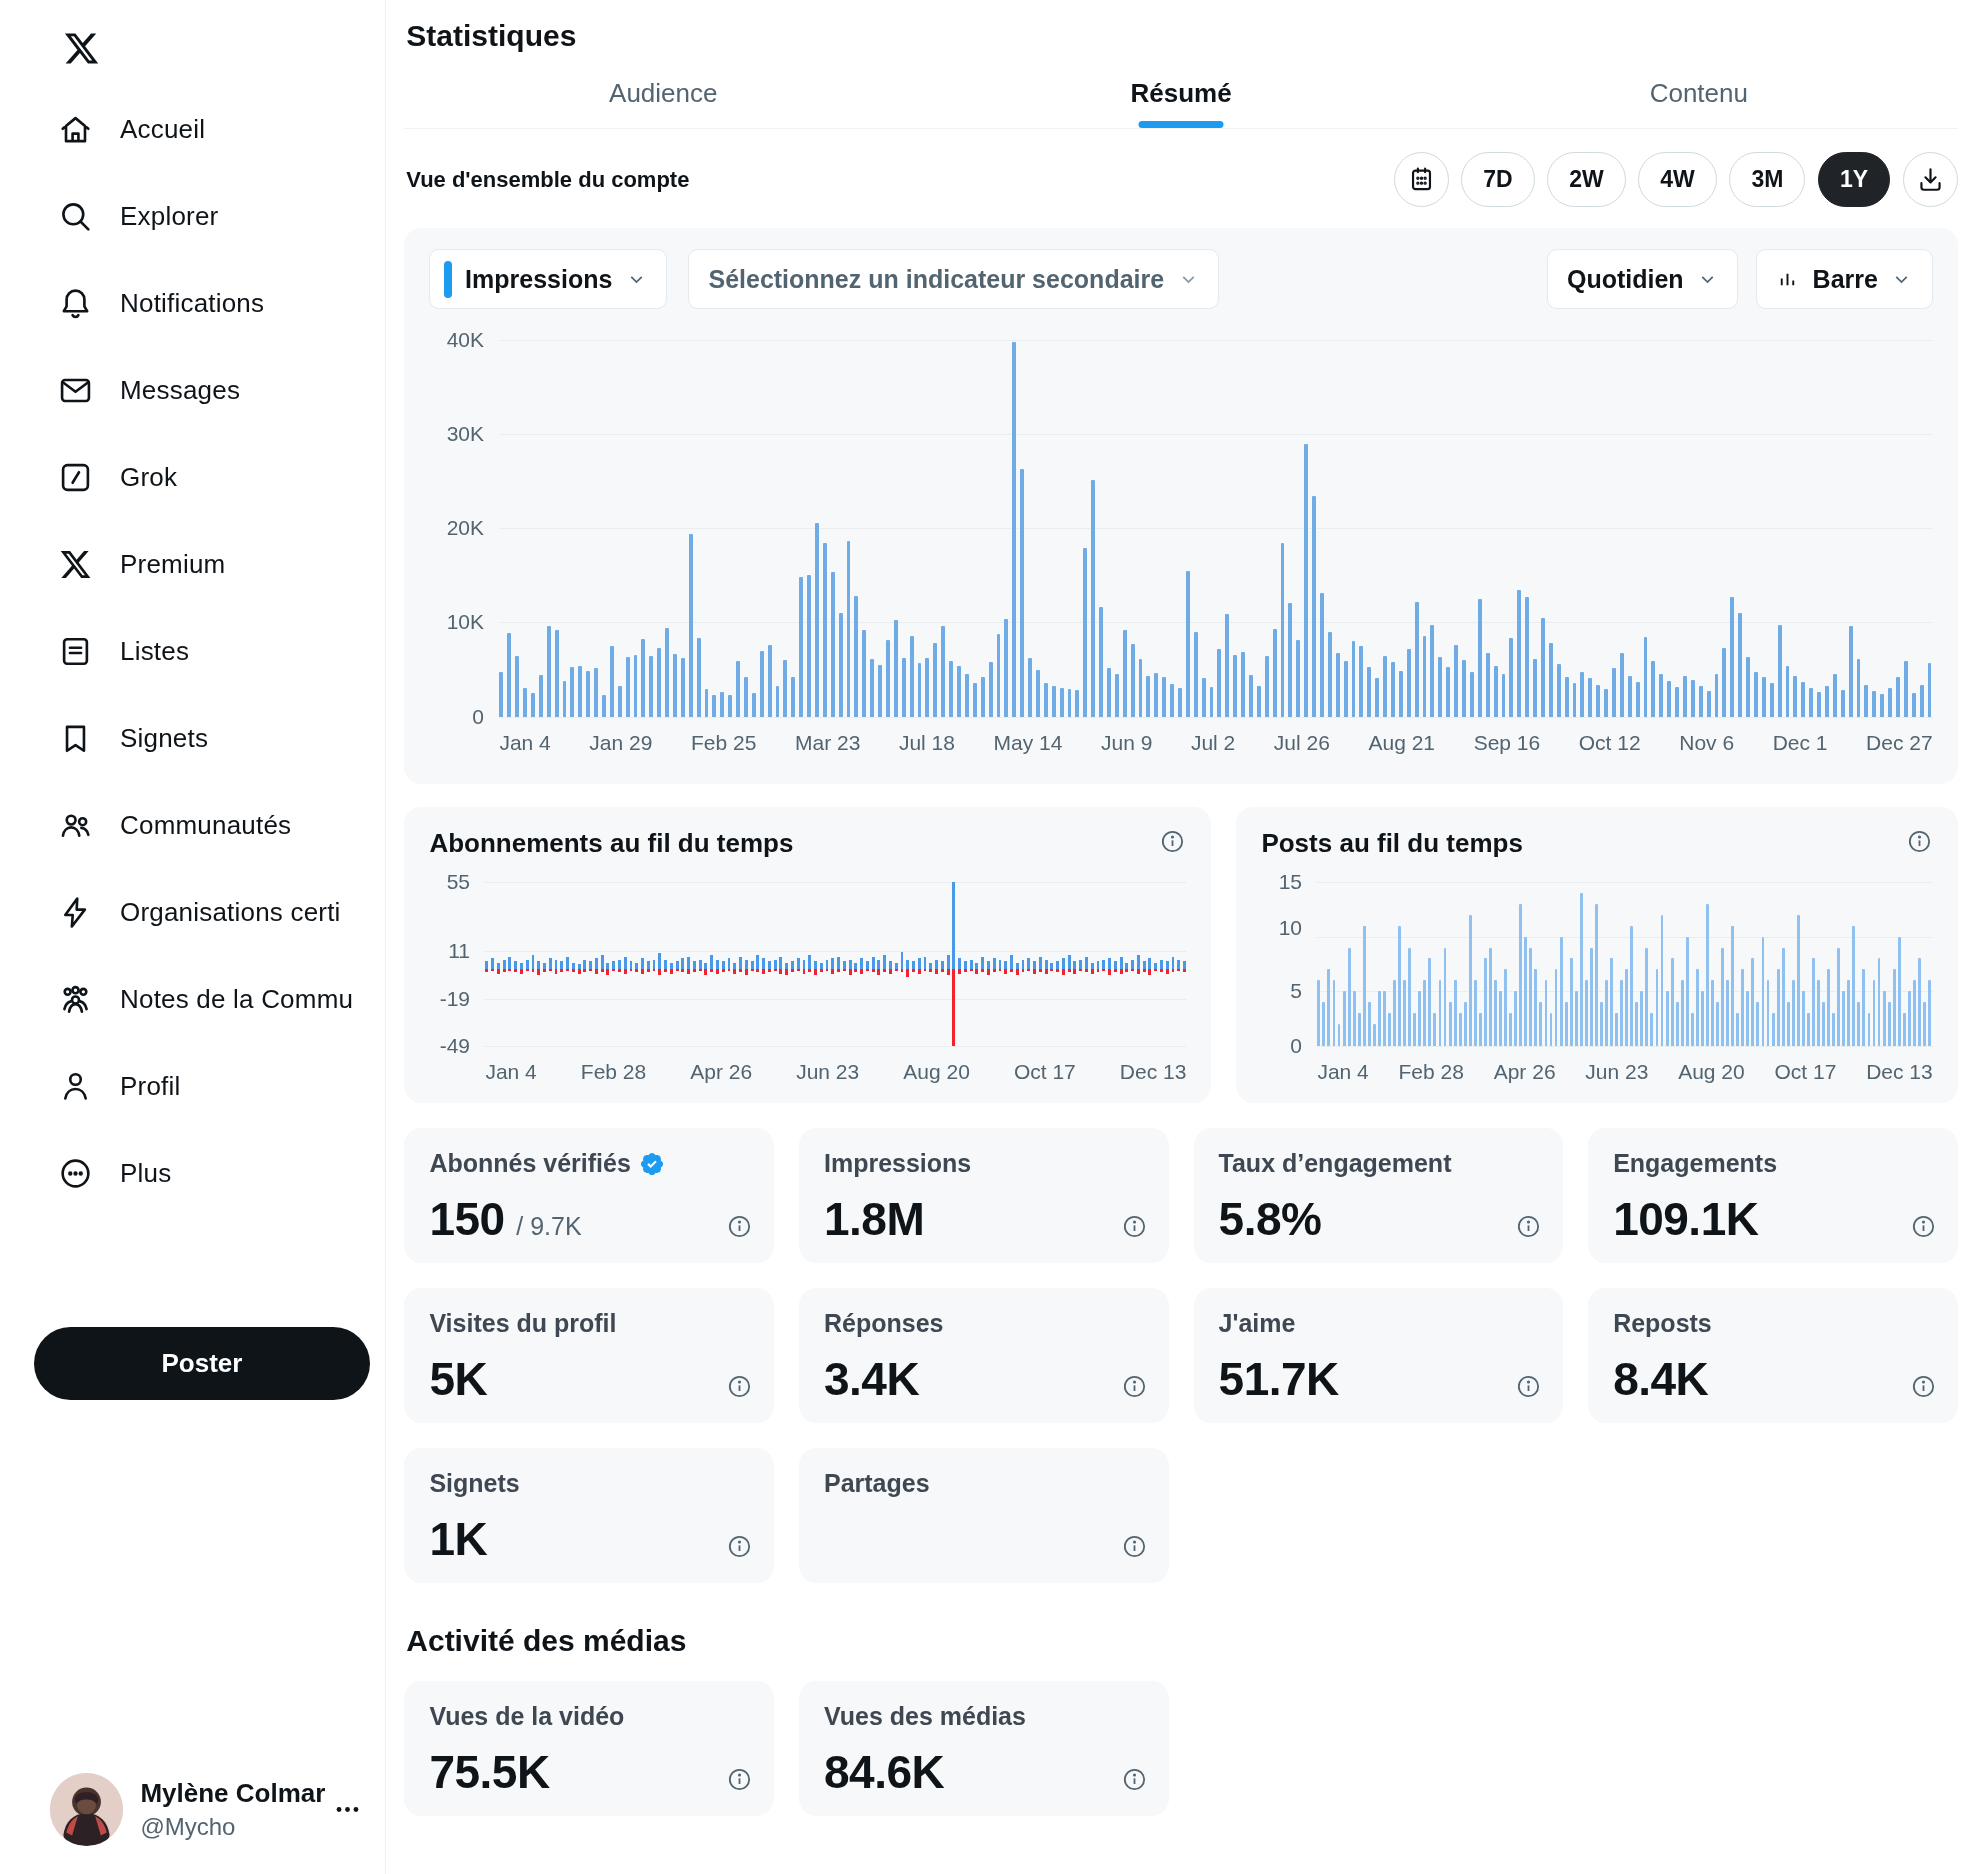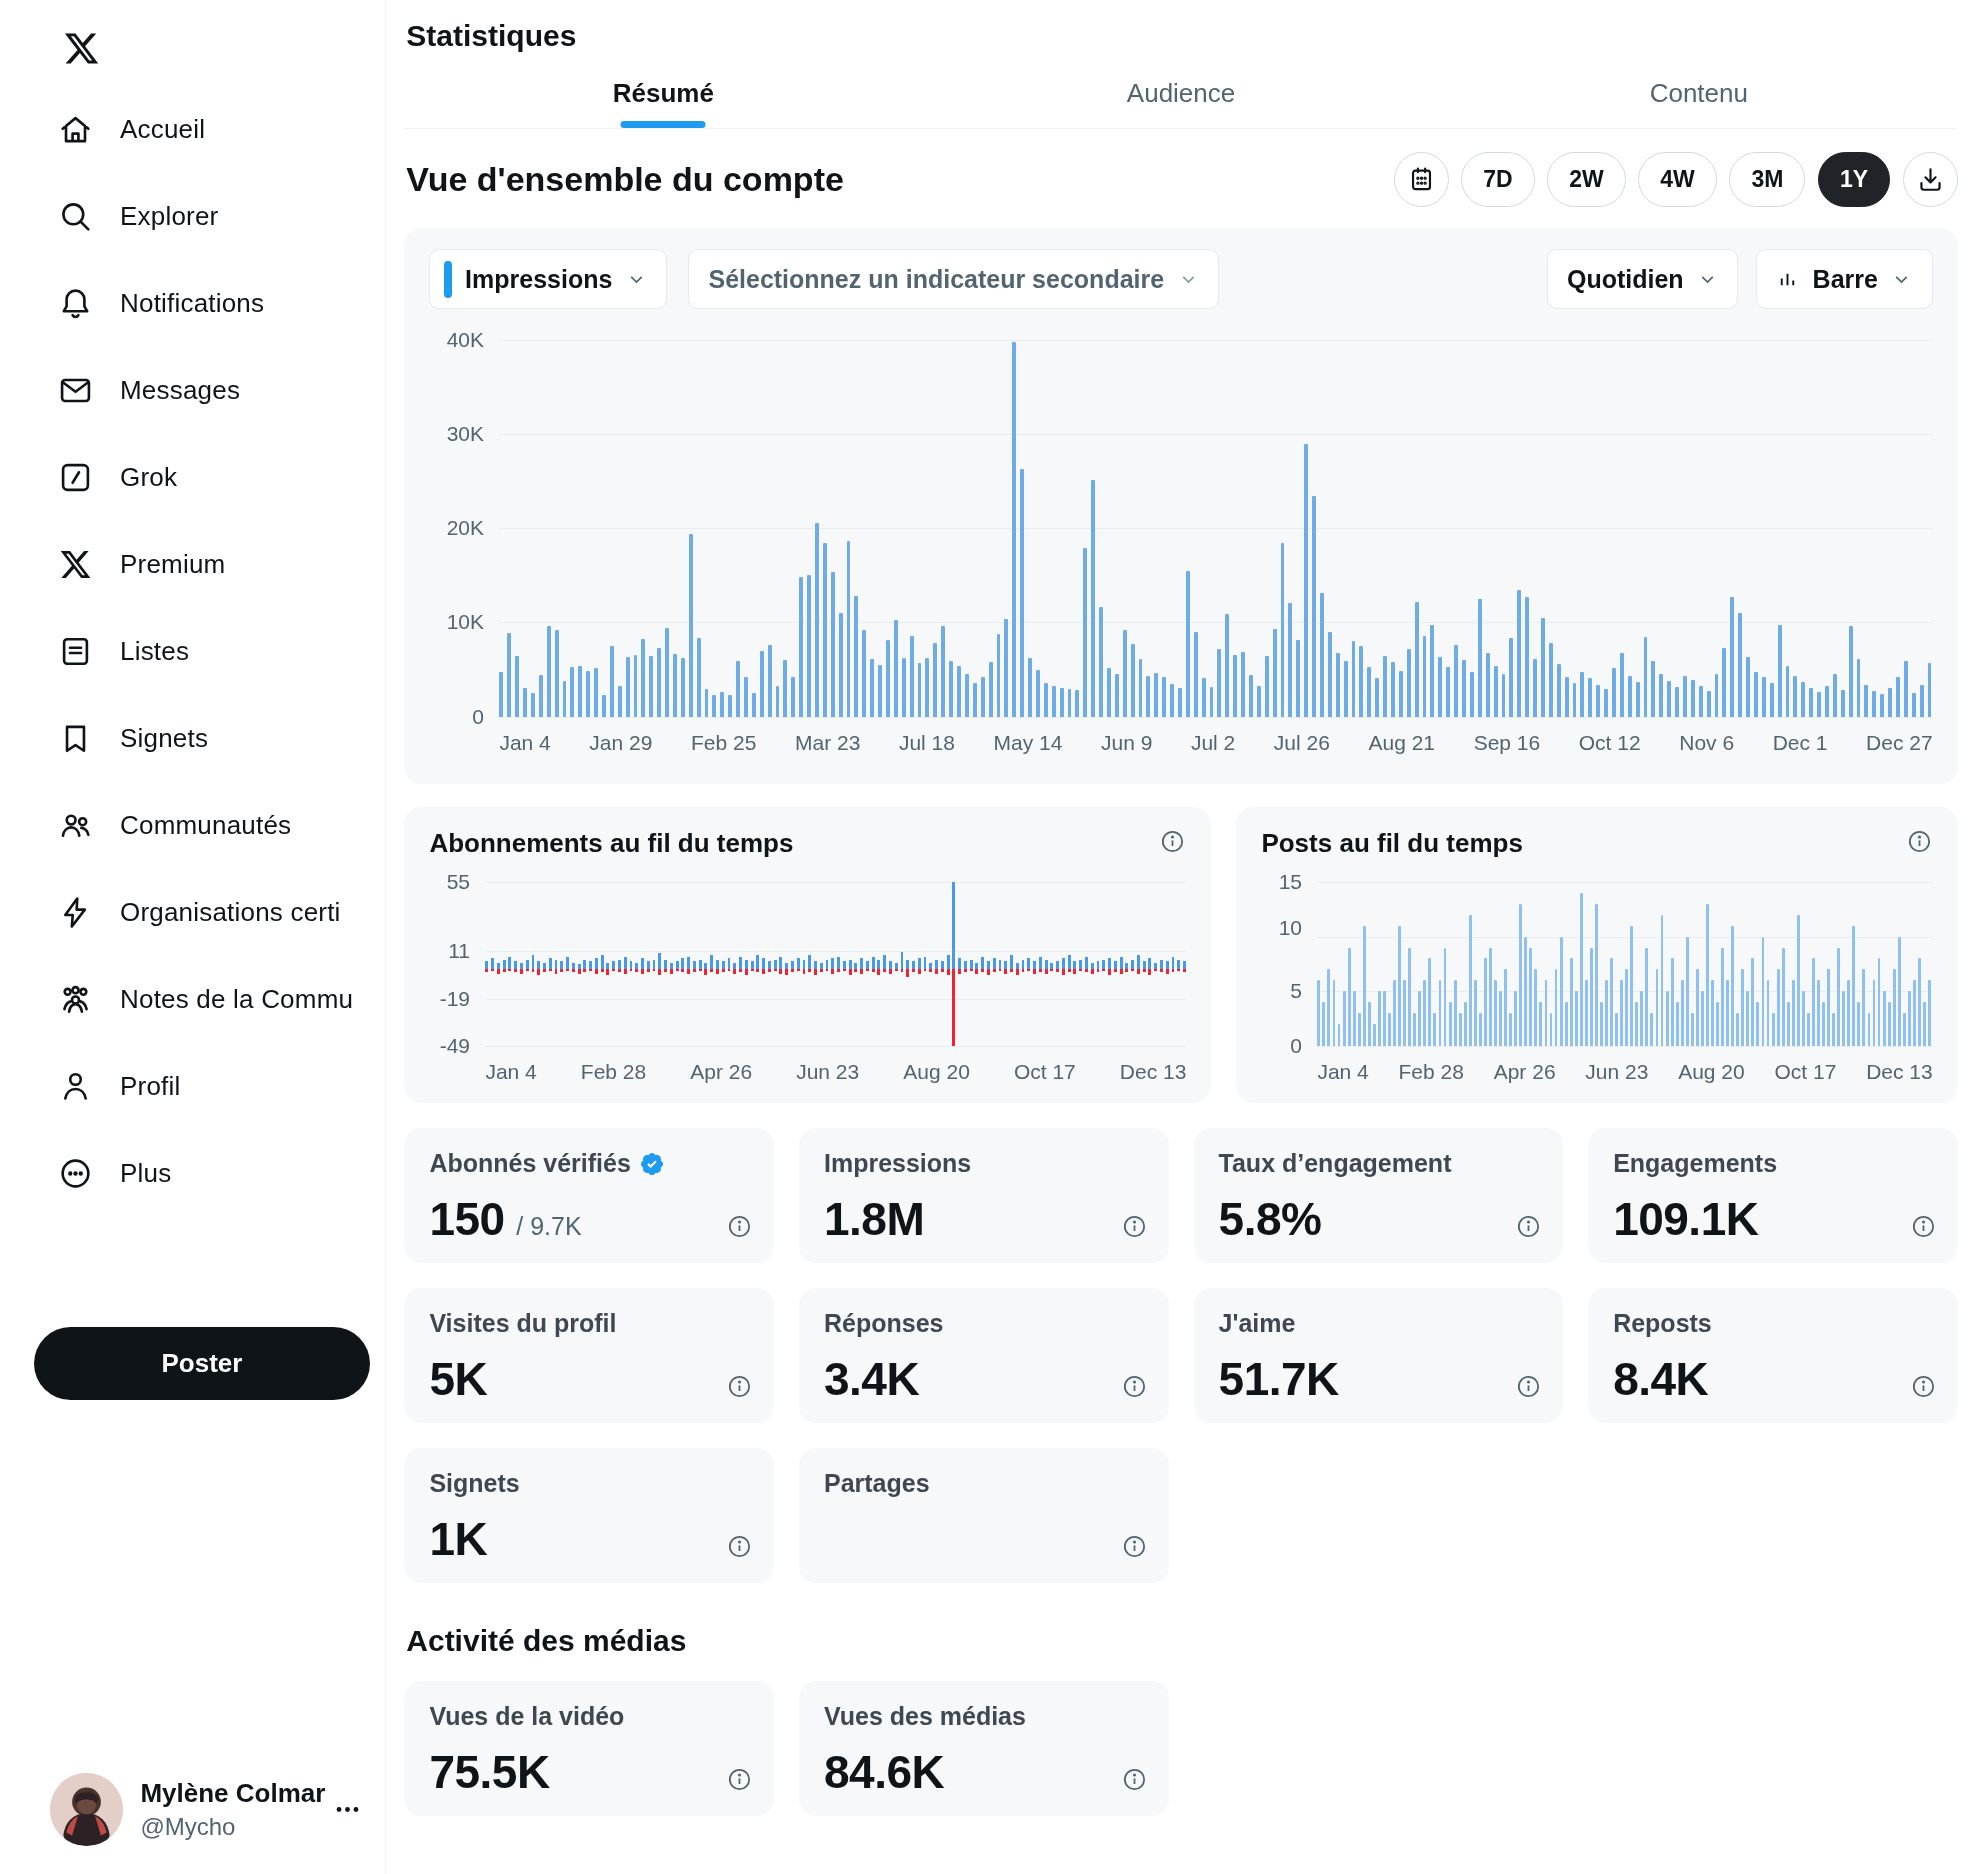--- a/index.html
+++ b/index.html
@@ -30,21 +30,21 @@
   .main { position:absolute; left:387px; top:0; width:1590px; height:1874px; padding:0 19.3px 0 17.4px; }
   .page-title { font-size:30px; font-weight:800; padding:19.3px 0 5.8px 1.9px; }
   .tabs { display:flex; border-bottom:1px solid #eff3f4; height:70px; }
   .tab { flex:1; display:flex; align-items:center; justify-content:center; position:relative;
     font-size:26px; color:#536471; cursor:pointer; }
   .tab.active { color:#0f1419; font-weight:bold; }
   .tab .underline { position:absolute; bottom:0; left:50%; transform:translateX(-50%);
     width:85px; height:6.8px; border-radius:9654px; background:#1d9bf0; }
 
   .section-row { display:flex; align-items:center; justify-content:space-between; margin:23px 0 21px 1.9px; }
-  .section-title { font-size:34px; font-weight:800; }
+  .section-title { font-size:22px; font-weight:800; }
   .range-controls { display:flex; align-items:center; gap:12.6px; }
   .chip { height:55px; min-width:68px; padding:0 21px; border:1px solid #cfd9de; border-radius:28px;
     background:#fff; display:flex; align-items:center; justify-content:center;
     font-size:23px; font-weight:bold; font-family:inherit; cursor:pointer; color:#0f1419; }
   .chip.icon-chip { width:55px; min-width:55px; padding:0; }
   .chip.active { background:#202327; color:#fff; border-color:#202327; }
 
   .card { background:#f6f8f9; border-radius:17.4px; }
   .big-chart-card { width:100%; height:556px; padding:21px 25px; }
   .chart-controls { display:flex; align-items:center; }
@@ -250,26 +250,26 @@
           <circle cx="19" cy="12" r="2"></circle>
         </svg>
     </div>
   </div>
 </aside>
 
 <main class="main">
   <div class="page-title">Statistiques</div>
 
   <div class="tabs" id="tabs">
+      <div class="tab">
+        <span>Audience</span>
+      </div>
       <div class="tab active">
         <span>Résumé</span>
         <div class="underline"></div>
-      </div>
-      <div class="tab">
-        <span>Audience</span>
       </div>
       <div class="tab">
         <span>Contenu</span>
       </div>
     </div>
 
   <div class="section-row">
     <div class="section-title">Vue d'ensemble du compte</div>
     <div class="range-controls" id="range-controls">
         <button class="chip icon-chip">

